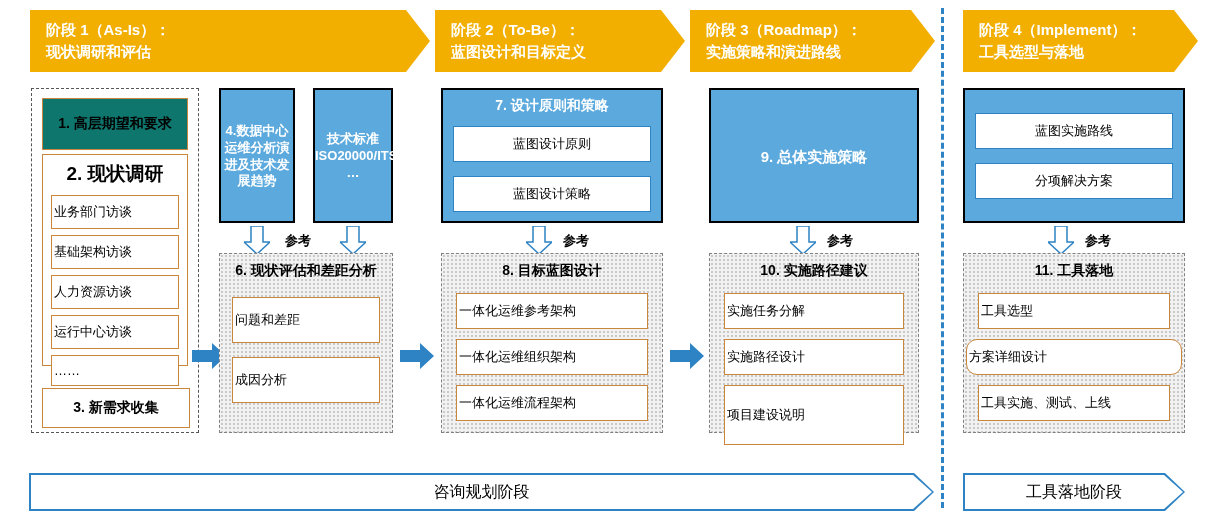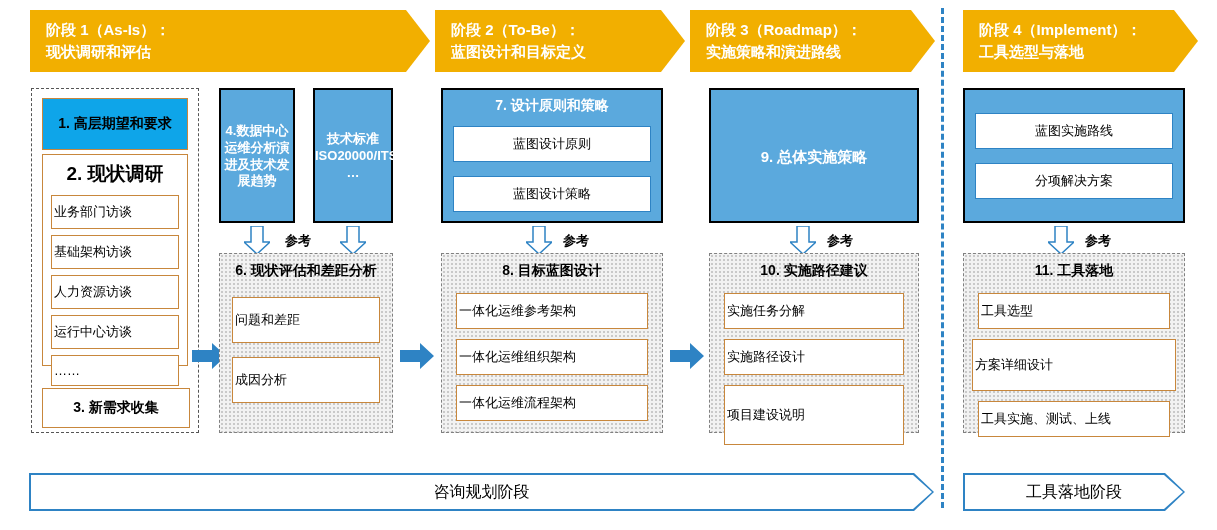--- a/index.html
+++ b/index.html
@@ -100,21 +100,21 @@
 实施策略和演进路线</span>
   </div>
   <div class="phase" style="left:963px;top:10px;width:235px;">
     <span class="ptxt">阶段 4（Implement）：
 工具选型与落地</span>
   </div>
 
   <div class="dotpanel" style="left:31px;top:88px;width:168px;height:345px;background-image:none;background-color:#ffffff;border:1px dashed #555;">
   </div>
 
-  <div style="position:absolute;left:42px;top:98px;width:146px;height:52px;background:#0ea5e9;border:1px solid #C8873C;
+  <div style="position:absolute;left:42px;top:98px;width:146px;height:52px;background:#0f766e;border:1px solid #C8873C;
               display:flex;align-items:center;justify-content:center;text-align:center;font-weight:bold;font-size:14px;padding:2px 6px;box-sizing:border-box;">
     <span>1. 高层期望和要求</span>
   </div>
 
   <div style="position:absolute;left:42px;top:154px;width:146px;height:212px;background:#fff;border:1px solid #C8873C;box-sizing:border-box;">
     <div style="text-align:center;font-weight:bold;font-size:19px;padding:6px 2px 2px;">2. 现状调研</div>
     <div class="wbox" style="margin:6px 8px;">业务部门访谈</div>
     <div class="wbox" style="margin:6px 8px;">基础架构访谈</div>
     <div class="wbox" style="margin:6px 8px;">人力资源访谈</div>
     <div class="wbox" style="margin:6px 8px;">运行中心访谈</div>
@@ -217,21 +217,21 @@
   <div class="downarrow" style="left:1048px;top:226px;">
     <svg width="26" height="28" viewBox="0 0 26 28">
         <polygon points="7,0 19,0 19,16 26,16 13,28 0,16 7,16" fill="#ffffff" stroke="#2E83C4" stroke-width="1.5"></polygon>
       </svg>
   </div>
   <div class="reflabel" style="left:1085px;top:232px;">参考</div>
 
   <div class="dotpanel" style="left:963px;top:253px;width:222px;height:180px;">
     <div class="dtitle">11. 工具落地</div>
     <div class="wbox" style="margin:10px 14px;padding:8px 2px;">工具选型</div>
-    <div class="wbox" style="margin:10px 8px;padding:16px 2px;">方案详细设计</div>
+    <div class="wbox" style="margin:10px 2px;padding:8px 2px;border-radius:11px;">方案详细设计</div>
     <div class="wbox" style="margin:10px 14px;padding:8px 2px;">工具实施、测试、上线</div>
   </div>
 
   <div class="bottomband arrowshape" style="left:29px;top:473px;width:905px;">
     <div class="inner2">
       <span>咨询规划阶段</span>
     </div>
   </div>
   <div class="bottomband arrowshape" style="left:963px;top:473px;width:222px;">
     <div class="inner2">

